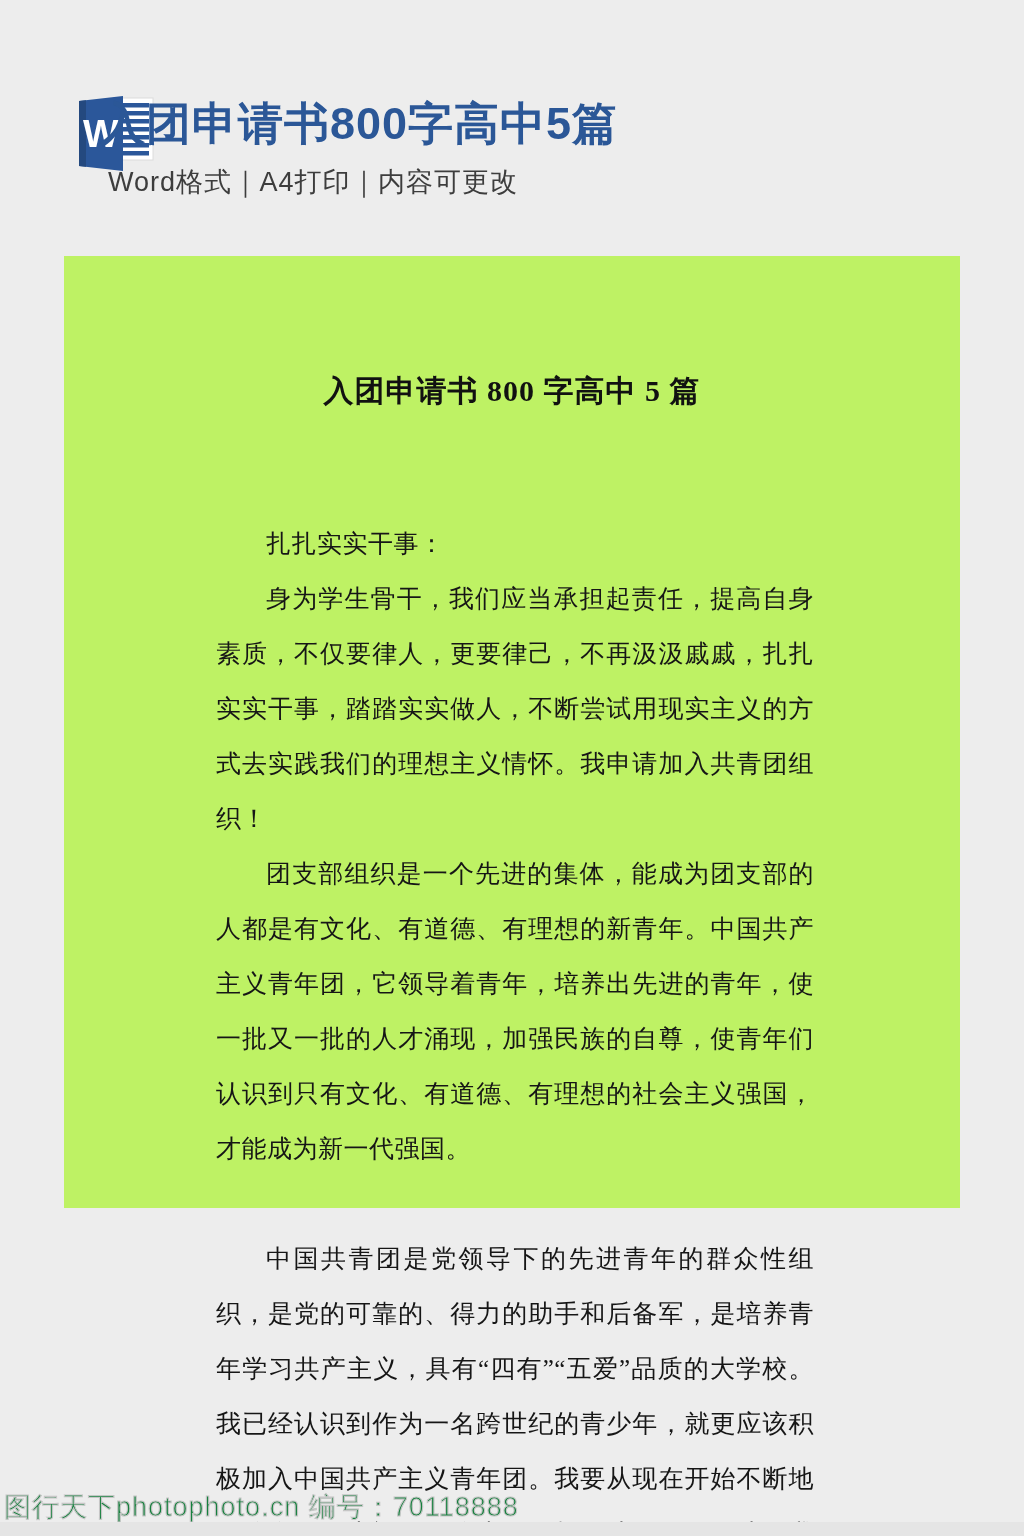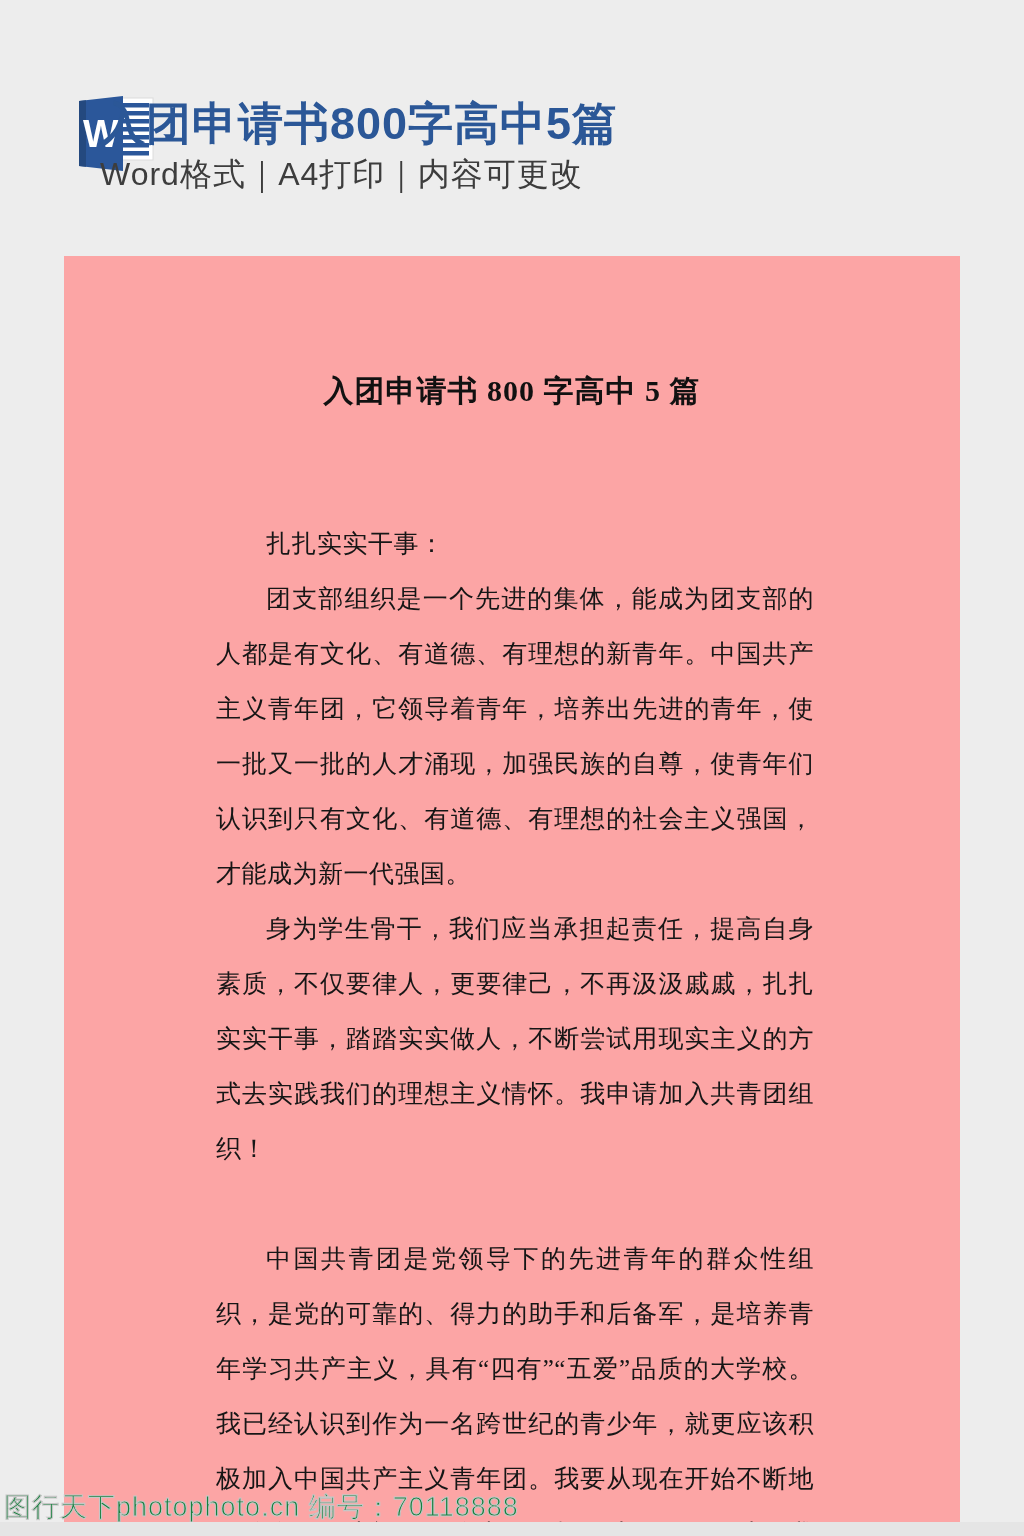--- a/index.html
+++ b/index.html
@@ -23,44 +23,44 @@
   .header-title {
     margin: 0;
     padding-top: 98px;
     font-size: 45px;
     line-height: 52px;
     font-weight: 700;
     color: #2b5797;
     letter-spacing: 1px;
   }
   .header-subtitle {
-    margin: 0;
+    margin: 8px;
     padding-top: 8px;
-    font-size: 32px;
+    font-size: 27px;
     line-height: 32px;
     font-weight: 400;
     color: #3d3d3d;
     letter-spacing: 1px;
   }
   .word-icon-wrap {
     position: absolute;
     left: 79px;
     top: 94px;
     width: 76px;
     height: 80px;
   }
 
   
   .doc-page {
     position: absolute;
     left: 64px;
     top: 256px;
     width: 896px;
-    height: 1266px;
-    background: #fca5a5;
+    height: 952px;
+    background: #bef264;
   }
   .doc-title {
     margin: 114px 0 0 0;
     text-align: center;
     font-family: "Liberation Serif", serif;
     font-size: 30px;
     line-height: 42px;
     font-weight: 700;
     color: #111111;
     letter-spacing: 1px;
@@ -126,21 +126,21 @@
 
 <div class="header-zone">
   <h1 class="header-title">入团申请书800字高中5篇</h1>
   <div class="header-subtitle">Word格式｜A4打印｜内容可更改</div>
 </div>
 
 <div class="doc-page">
   <h2 class="doc-title">入团申请书 800 字高中 5 篇</h2>
   <div class="doc-body">
       <p class="doc-par">扎扎实实干事：</p>
+      <p class="doc-par">身为学生骨干，我们应当承担起责任，提高自身素质，不仅要律人，更要律己，不再汲汲戚戚，扎扎实实干事，踏踏实实做人，不断尝试用现实主义的方式去实践我们的理想主义情怀。我申请加入共青团组织！</p>
       <p class="doc-par">团支部组织是一个先进的集体，能成为团支部的人都是有文化、有道德、有理想的新青年。中国共产主义青年团，它领导着青年，培养出先进的青年，使一批又一批的人才涌现，加强民族的自尊，使青年们认识到只有文化、有道德、有理想的社会主义强国，才能成为新一代强国。</p>
-      <p class="doc-par">身为学生骨干，我们应当承担起责任，提高自身素质，不仅要律人，更要律己，不再汲汲戚戚，扎扎实实干事，踏踏实实做人，不断尝试用现实主义的方式去实践我们的理想主义情怀。我申请加入共青团组织！</p>
       <p class="doc-par">&nbsp;</p>
       <p class="doc-par">中国共青团是党领导下的先进青年的群众性组织，是党的可靠的、得力的助手和后备军，是培养青年学习共产主义，具有“四有”“五爱”品质的大学校。我已经认识到作为一名跨世纪的青少年，就更应该积极加入中国共产主义青年团。我要从现在开始不断地锻炼自己，为祖国的将来而积极奋斗。正是如此，我更应该争取加入中国共青团。</p>
     </div>
 </div>
 
 <div class="watermark">图行天下photophoto.cn 编号：70118888</div>
 <div class="bottom-strip"></div>
 
 </body></html>

